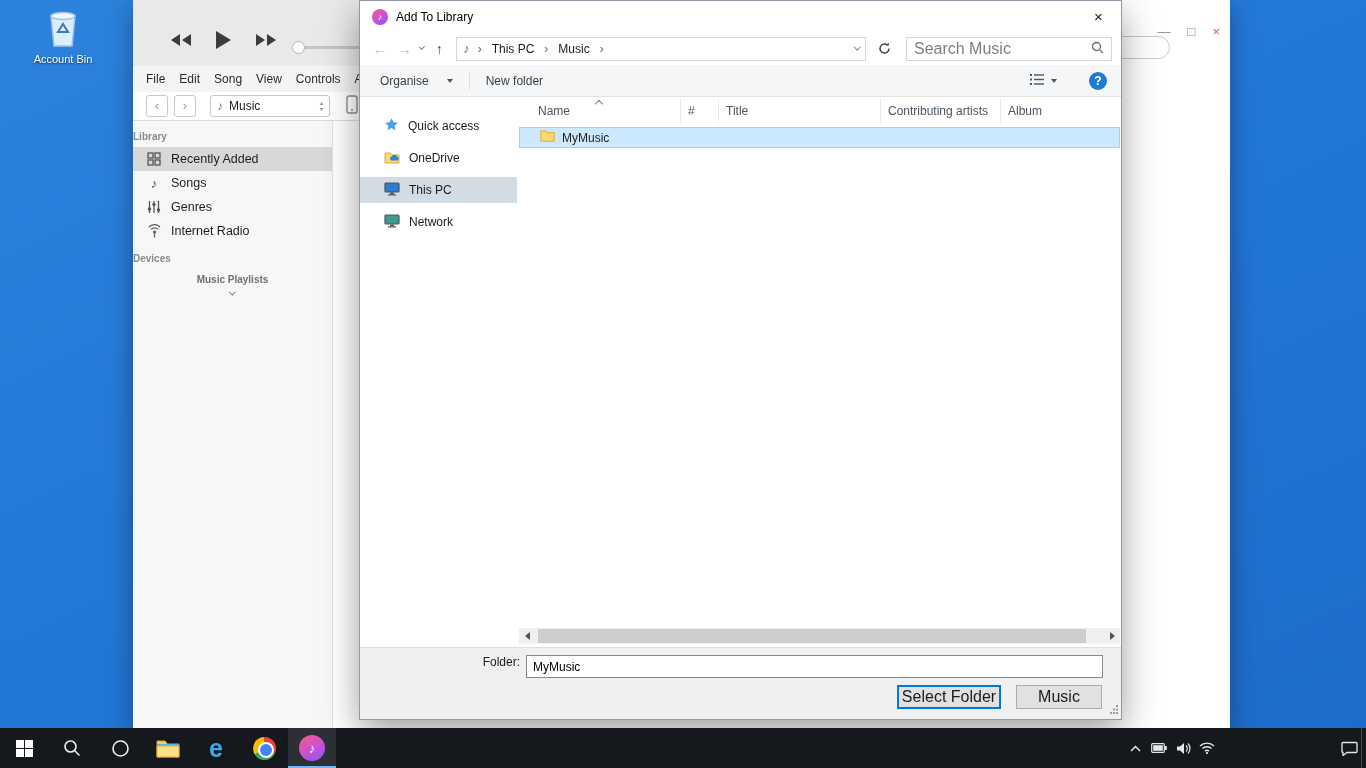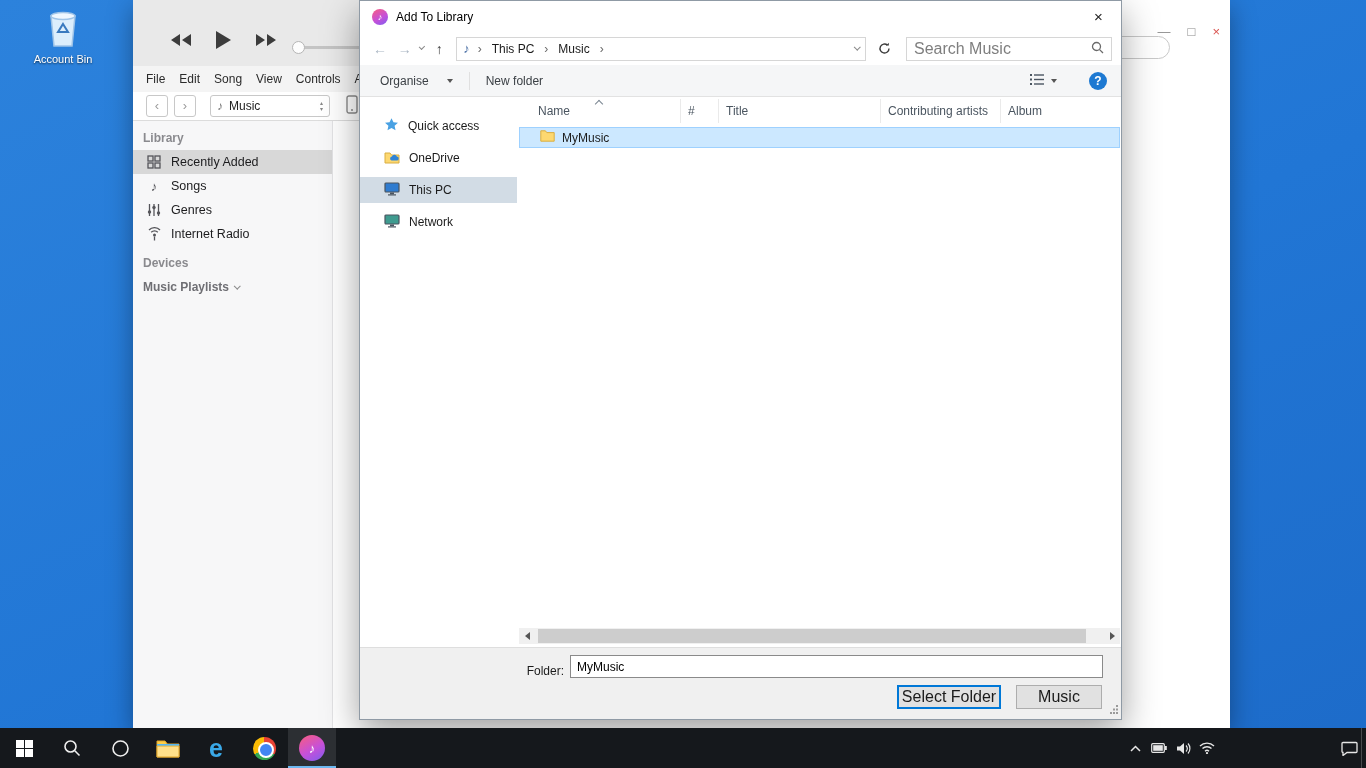--- a/index.html
+++ b/index.html
@@ -27,21 +27,21 @@
   .nb { width:22px; height:22px; border:1px solid #c8c8c8; border-radius:3px; background:#fff;
         color:#9b9b9b; font-size:13px; line-height:20px; text-align:center; }
   .media-sel { width:120px; height:22px; border:1px solid #c8c8c8; border-radius:3px; margin-left:8px;
                display:flex; align-items:center; padding:0 6px; gap:6px; font-size:12px; color:#222; }
   .media-sel .note { color:#777; font-size:12px; }
   .spinners { margin-left:auto; display:flex; flex-direction:column; line-height:6px; font-size:6px; color:#888; }
   .dev-btn { margin-left:10px; color:#8a8a8a; }
 
   .itw-side { position:absolute; left:0; top:121px; width:200px; bottom:0; background:#f7f7f8;
               border-right:1px solid #e3e3e5; }
-  .sh { margin:10px 0 5px 10px; font-size:12px; font-weight:bold; color:#8a8a8e; display:flex; align-items:center; gap:6px; }
+  .sh { margin:10px 0 5px 0; font-size:10px; font-weight:bold; color:#8a8a8e; display:flex; align-items:center; gap:6px; }
   .si { display:flex; align-items:center; gap:9px; height:24px; padding-left:13px; font-size:12.5px; color:#1c1c1e; }
   .si.sel { background:#d8d8d8; }
   .ic { width:16px; display:flex; justify-content:center; color:#55555a; font-size:13px; }
 
   .itw-ctl { position:absolute; top:24px; right:10px; display:flex; gap:17px; font-size:13px; color:#8b8b8b; z-index:1;}
   .itw-ctl .cls { color:#d9534f; }
   .itw-search { position:absolute; left:965px; top:36px; width:72px; height:23px; border:1px solid #c9c9c9;
                 border-radius:12px; background:#fff; }
 
   
@@ -95,21 +95,21 @@
               border:1px solid #9ed1ff; display:flex; align-items:center; gap:7px; padding-left:20px; color:#1b1b1b; }
 
   .hscroll { position:absolute; left:2px; right:1px; bottom:3px; height:16px; background:#f0f0f0;
              display:flex; align-items:center; }
   .hs-btn { width:16px; height:16px; display:flex; align-items:center; justify-content:center; }
   .tri-l { width:0; height:0; border-top:4px solid transparent; border-bottom:4px solid transparent; border-right:5px solid #555; }
   .tri-r { width:0; height:0; border-top:4px solid transparent; border-bottom:4px solid transparent; border-left:5px solid #555; }
   .hs-thumb { height:14px; width:548px; background:#cdcdcd; margin-left:3px; }
 
   .dlg-foot { position:absolute; left:0; right:0; bottom:0; height:72px; background:#f0f0f0; border-top:1px solid #dedede; }
-  .foot-row1 { position:absolute; top:7px; left:0; right:18px; display:flex; align-items:flex-end;padding-left:44px; }
+  .foot-row1 { position:absolute; top:7px; left:0; right:18px; display:flex; align-items:flex-start; }
   .folder-lbl { width:166px; text-align:right; padding-right:6px; color:#1b1b1b; }
   .folder-input { flex:1; height:23px; border:1px solid #8a8a8a; background:#fff; font-size:12px; padding:0 6px; outline:none; }
   .foot-row2 { position:absolute; top:37px; right:19px; display:flex; gap:15px; }
   .btn { height:24px; background:#e1e1e1; border:1px solid #adadad; font-size:16px; color:#1b1b1b; text-align:center; }
   .btn.default { border:1px solid #0078d7; box-shadow:inset 0 0 0 1px #0078d7; width:104px; }
   .btn.plain { width:86px; }
   .grip { position:absolute; right:2px; bottom:2px; }
 
   
   .taskbar { position:absolute; left:0; bottom:0; width:1366px; height:40px; background:#15181c;
@@ -248,21 +248,21 @@
               <path d="M4.2 5.2a4.6 4.6 0 0 1 6.6 0 M2 3a7.6 7.6 0 0 1 11 0" fill="none" stroke="#55555a" stroke-width="1.3"></path>
               <line x1="7.5" y1="9.5" x2="7.5" y2="13.5" stroke="#55555a" stroke-width="1.3"></line>
             </svg>
         </span>
         <span>Internet Radio</span>
       </div>
 
       <div class="sh">Devices</div>
 
 
-      <div class="sh" style="color:#6f6f74;">
+      <div class="sh" style="color:#6f6f74;flex-direction:column;">
         <span>Music Playlists</span>
         <span class="chev sm"></span>
       </div>
     </div>
 
     <div class="itw-ctl">
       <span>—</span>
       <span>□</span>
       <span class="cls">×</span>
     </div>

